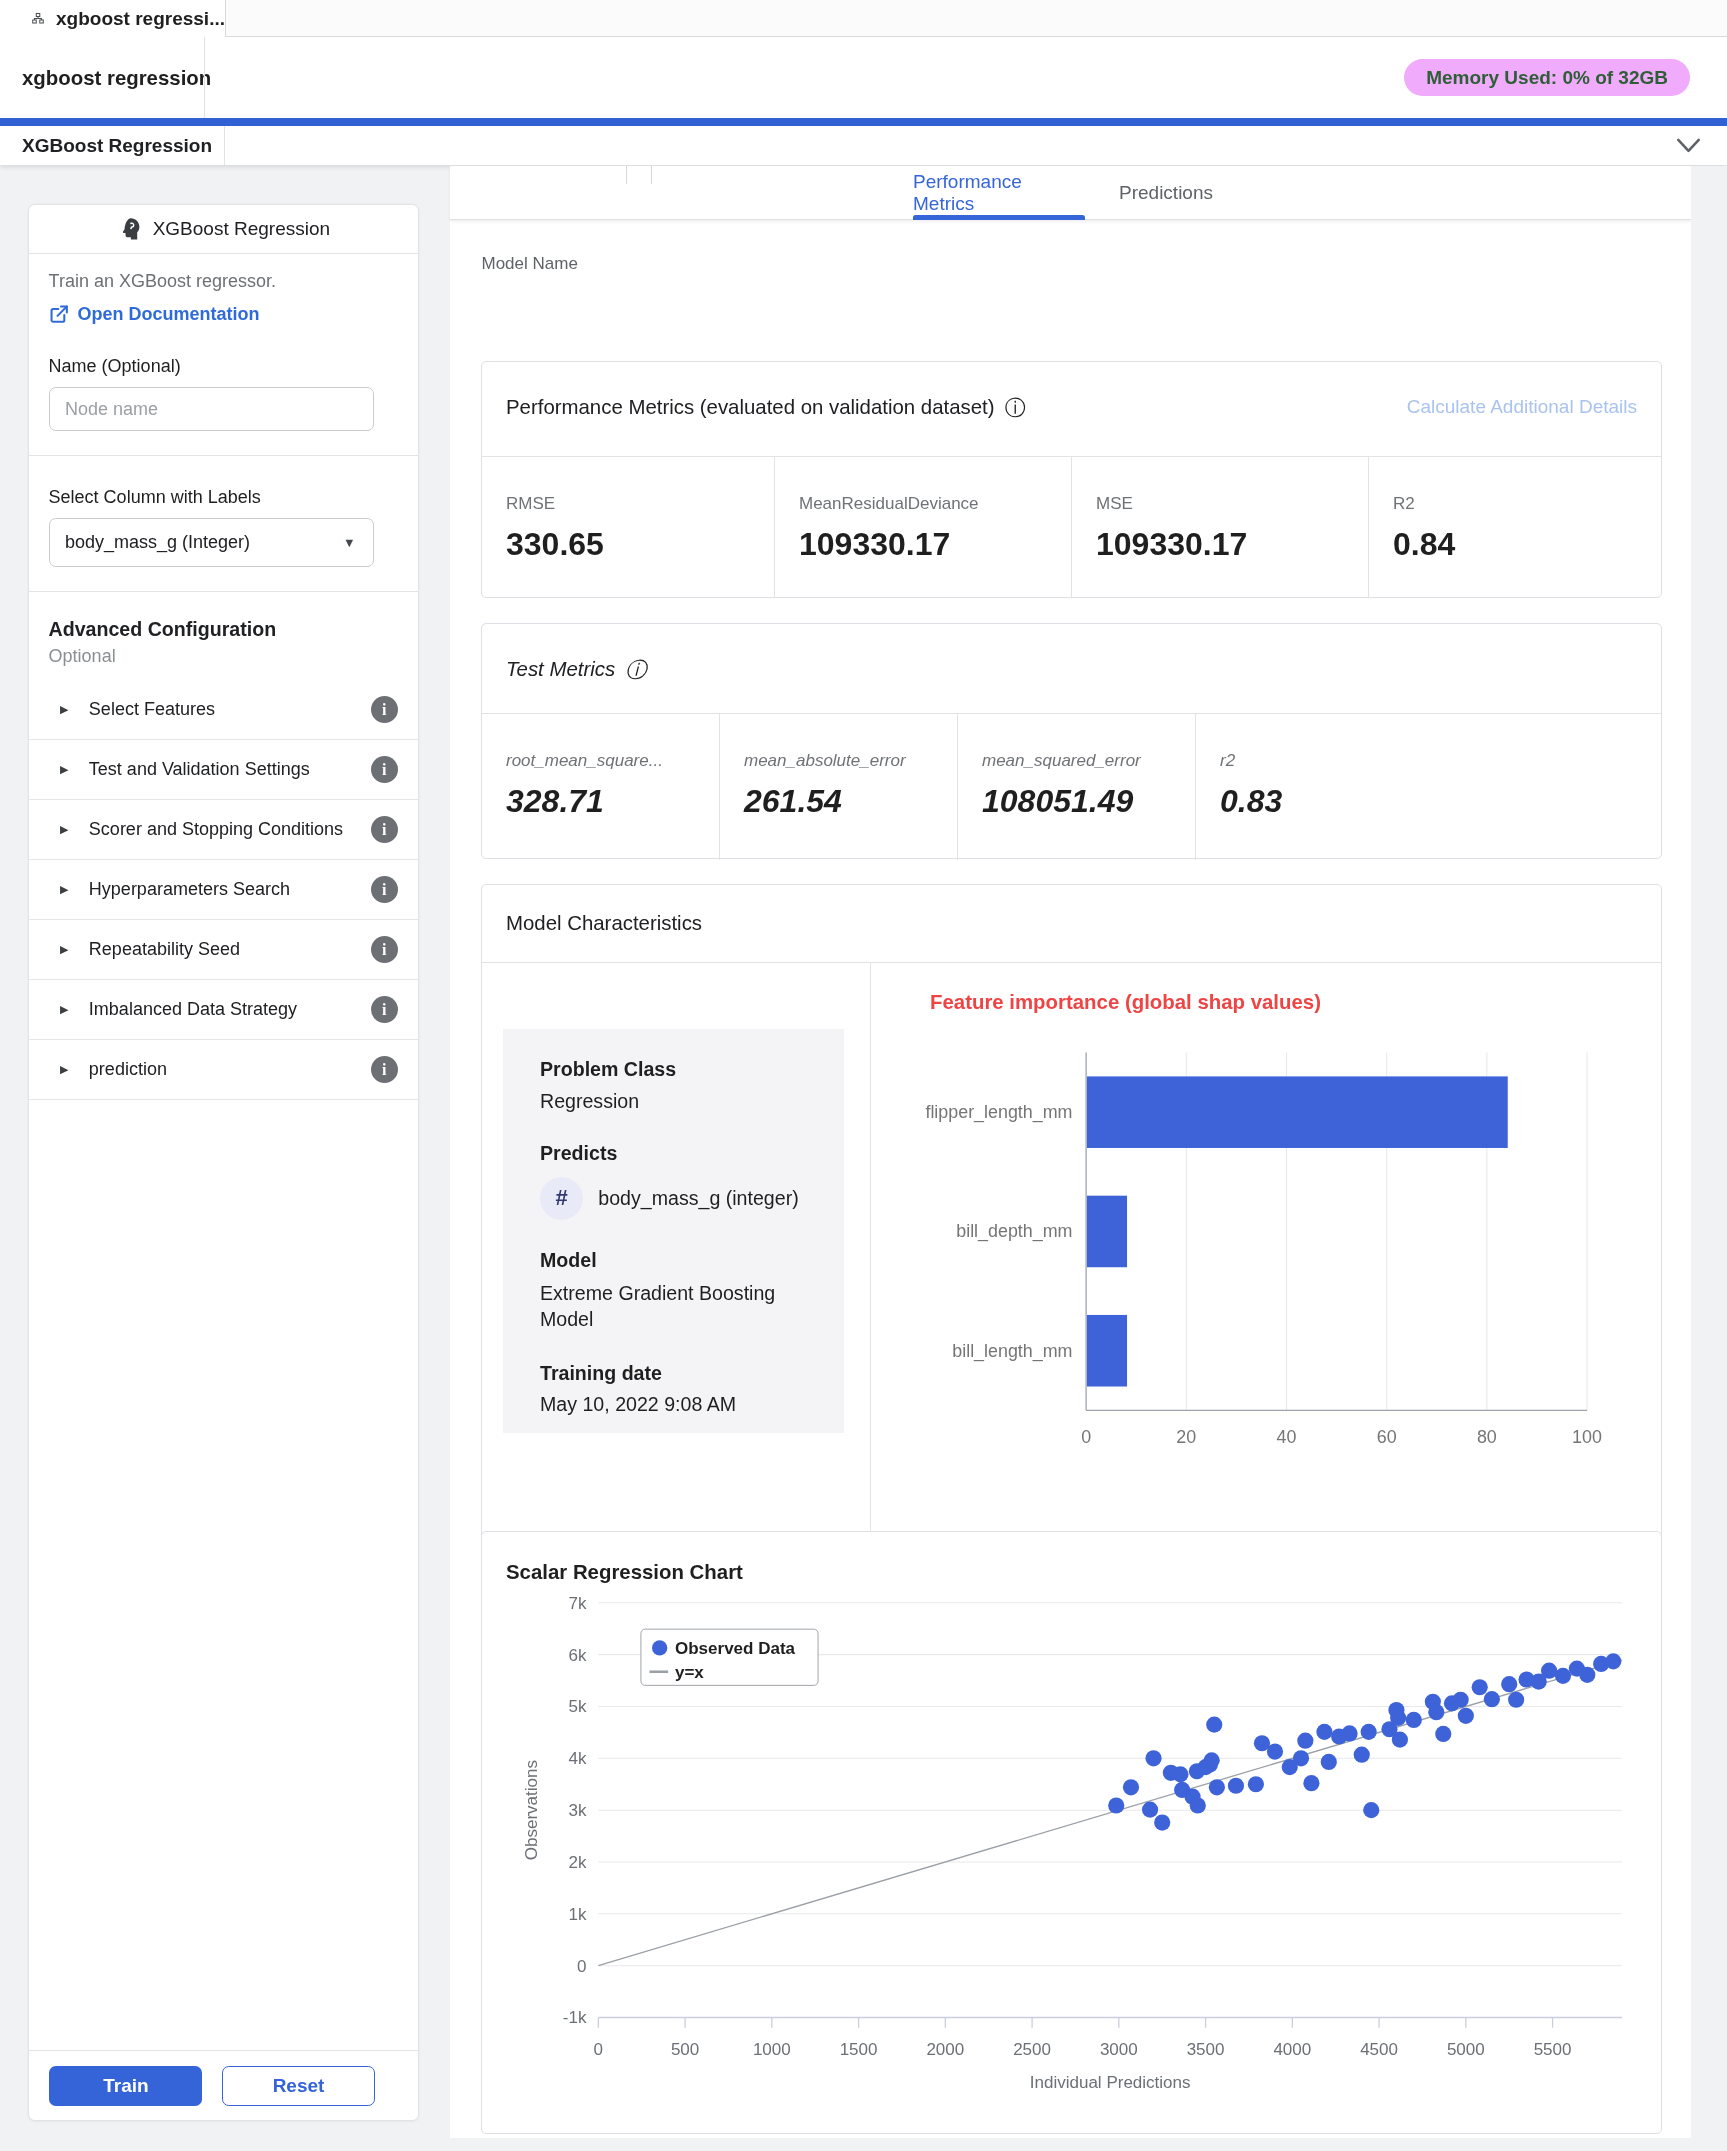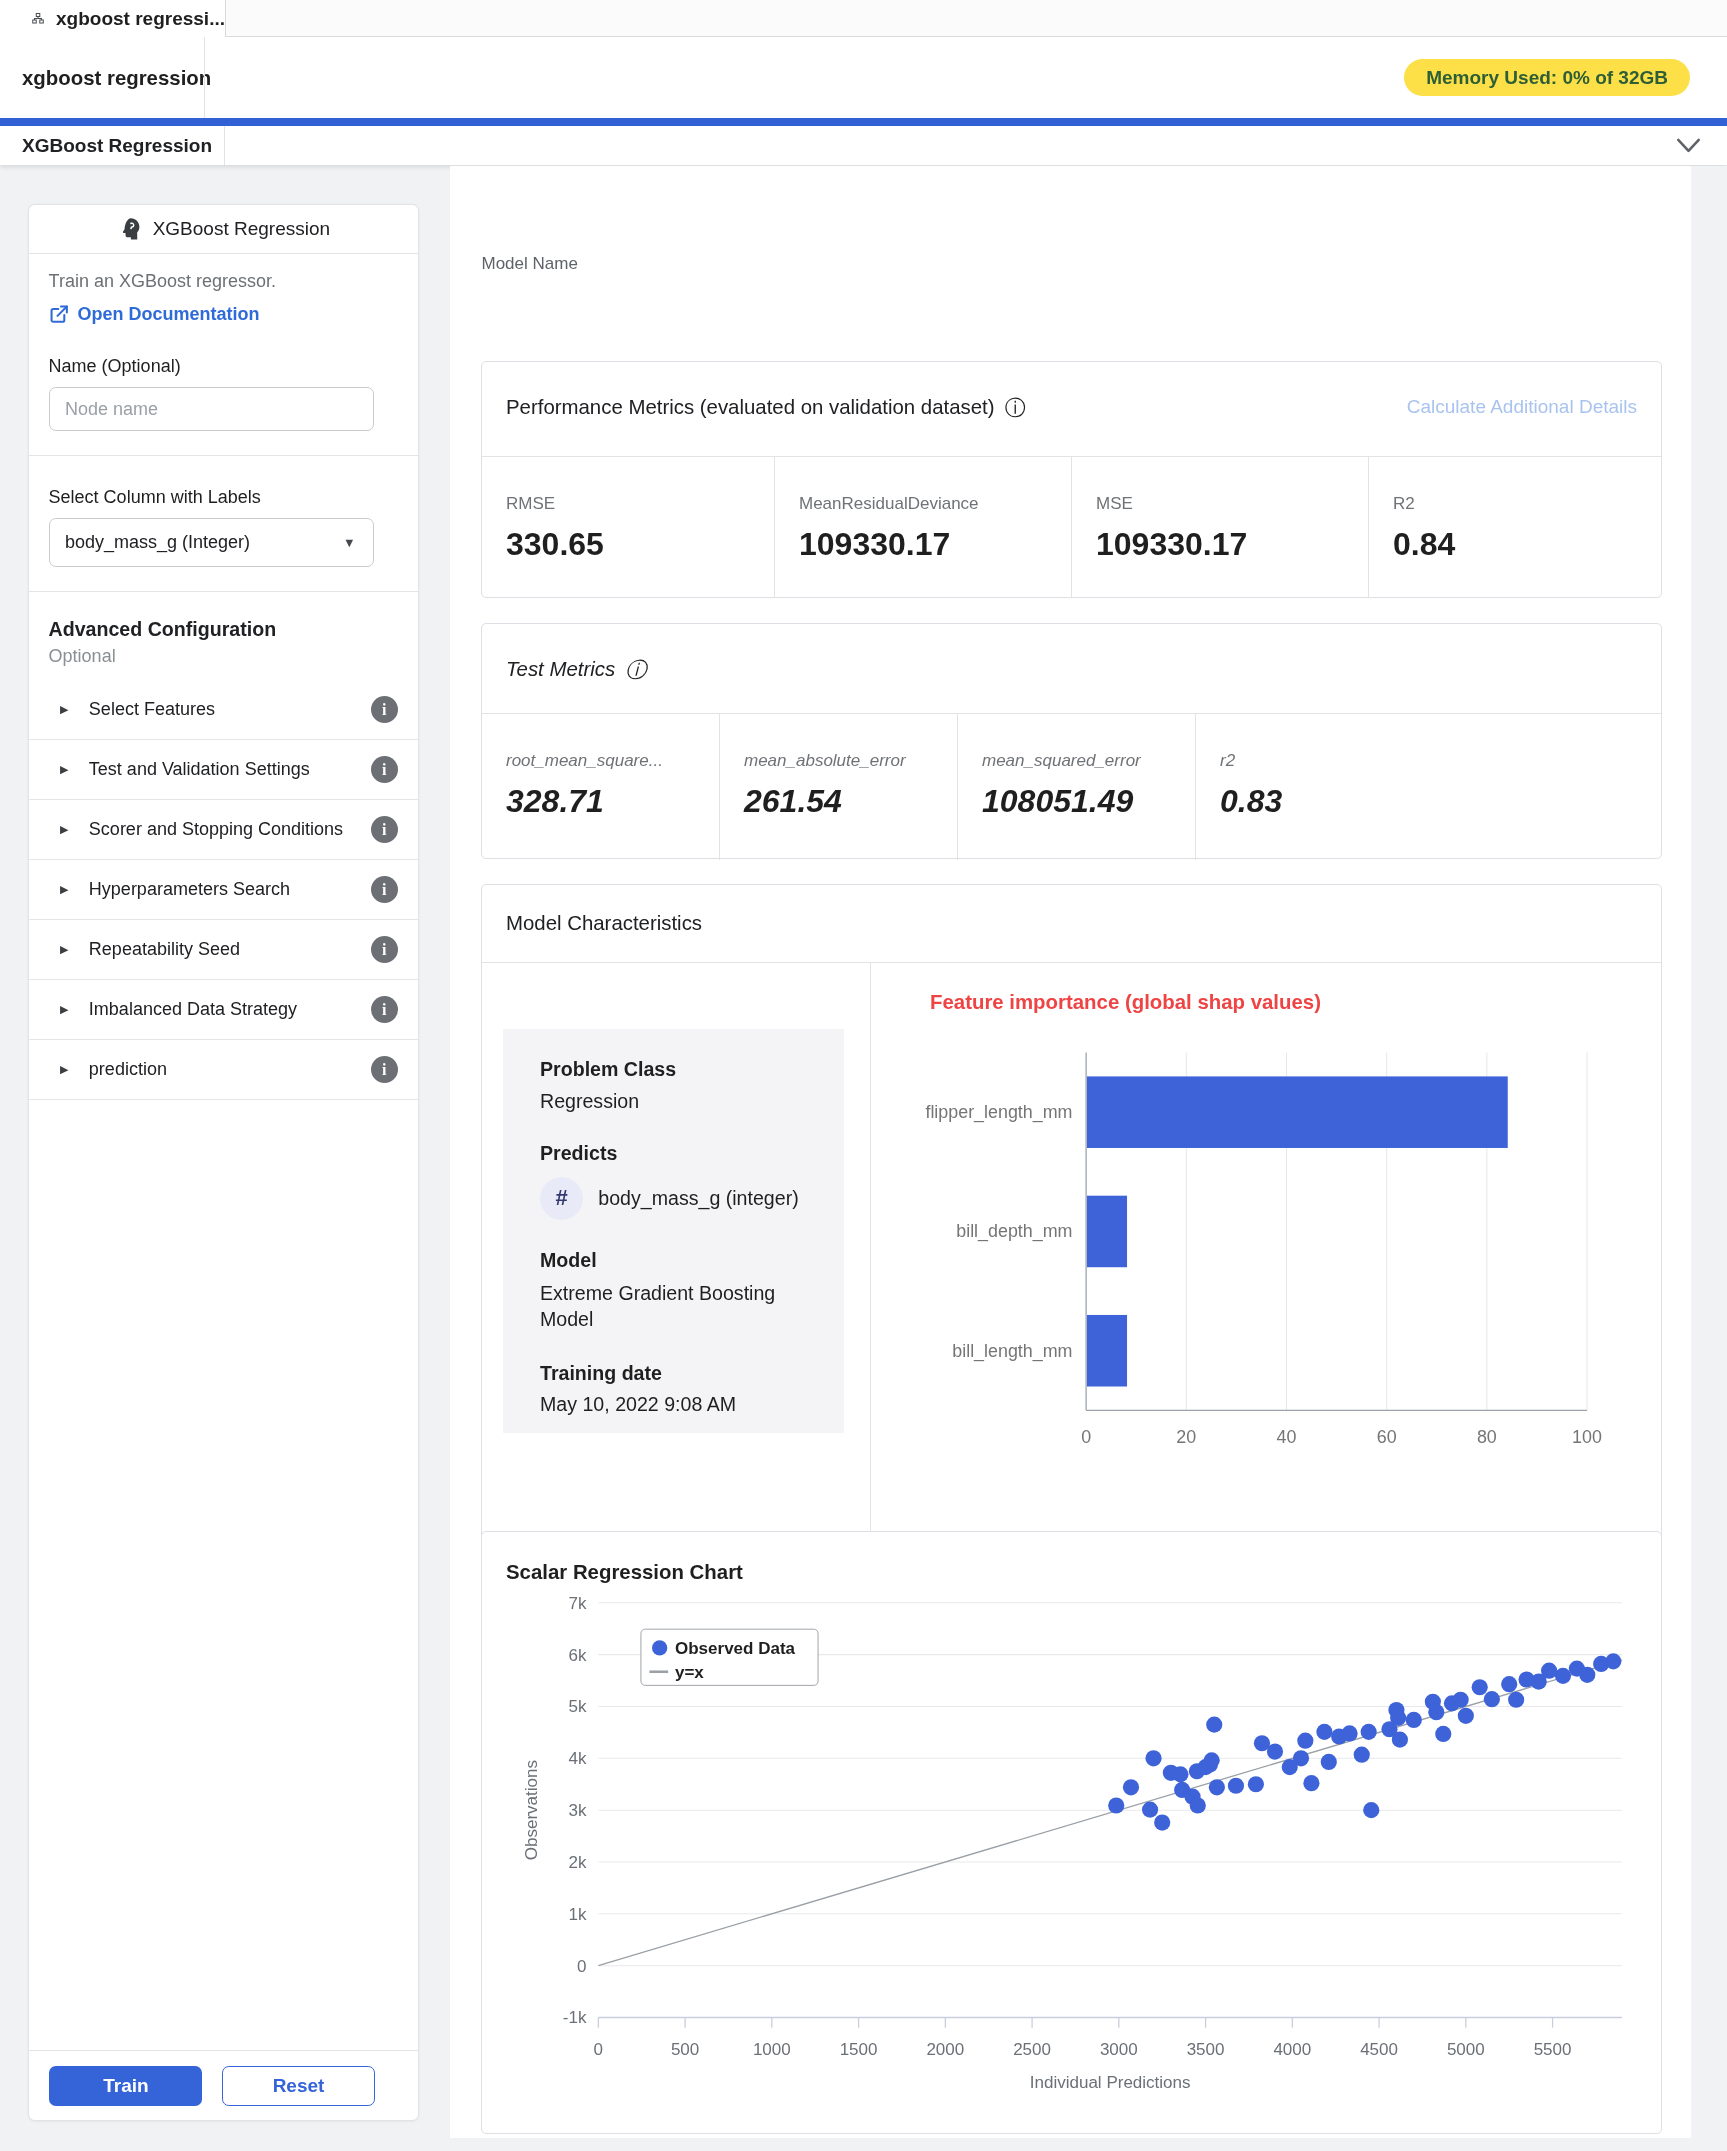--- a/index.html
+++ b/index.html
@@ -8,21 +8,21 @@
   #root { position:relative; width:1727px; height:2152px; background:#f1f2f3; overflow:hidden; margin:0 auto; }
 
   
   .tabbar { position:absolute; left:0; top:0; width:1727px; height:37px; background:#fbfbfc; border-bottom:0.9px solid #d8dadd; }
   .browser-tab { position:absolute; left:0; top:0; width:226px; height:37px; background:#ffffff; border-right:0.9px solid #d8dadd; display:flex; align-items:center; gap:12px; padding-left:32px; }
   .browser-tab .lbl { font-size:19px; font-weight:700; color:#1f1f1f; white-space:nowrap; }
 
   .toolbar { position:absolute; left:0; top:37px; width:1727px; height:82px; background:#ffffff; }
   .toolbar .ttl { position:absolute; left:22px; top:0; height:82px; display:flex; align-items:center; font-size:20.4px; font-weight:700; color:#1f1f1f; }
   .toolbar .vdiv { position:absolute; left:204px; top:0; width:0.9px; height:82px; background:#e0e2e5; }
-  .mem-badge { position:absolute; right:37px; top:22px; height:37px; padding:0 22px; background:#fde047; color:#2d5e36; border-radius:20.4px; display:flex; align-items:center; font-size:19px; font-weight:700; }
+  .mem-badge { position:absolute; right:37px; top:22px; height:37px; padding:0 22px; background:#f0abfc; color:#2d5e36; border-radius:20.4px; display:flex; align-items:center; font-size:19px; font-weight:700; }
 
   .bluebar { position:absolute; left:0; top:118px; width:1727px; height:7.7px; background:#3261d6; }
 
   .nodeheader { position:absolute; left:0; top:126px; width:1727px; height:39px; background:#ffffff; box-shadow:0 2.6px 4.3px rgba(0,0,0,.10); }
   .nodeheader .ttl { position:absolute; left:22px; top:0; height:39px; display:flex; align-items:center; font-size:19px; font-weight:700; }
   .nodeheader .vdiv { position:absolute; left:224px; top:0; width:0.9px; height:39px; background:#e0e2e5; }
   .nodeheader .chev { position:absolute; right:24px; top:6.8px; width:29px; height:25.6px; cursor:pointer; }
 
   
   .sidebar { position:absolute; left:28px; top:204px; width:391px; height:1917px; background:#ffffff; border:0.9px solid #e2e3e5; border-radius:6.8px; box-shadow:0 0.9px 2.6px rgba(0,0,0,.05); }
@@ -193,20 +193,26 @@
       <span class="info">i</span>
     </div>
 
     <div class="sb-footer">
       <button class="btn-train">Train</button>
       <button class="btn-reset">Reset</button>
     </div>
   </div>
 
   <div class="main">
+    <div class="tabs-strip">
+      <div class="top-notch"></div>
+      <div class="tab active" style="left:463px; width:172px;">Performance Metrics</div>
+      <div class="tab-underline" style="left:463px; width:172px;"></div>
+      <div class="tab inactive" style="left:669px; width:94px;">Predictions</div>
+    </div>
 
     <div class="model-label">Model Name</div>
 
     <div class="card" style="left:31px; top:195px; width:1181px; height:237px;">
       <div class="card-title-row" style="padding:34px 0 0 24px;">
         <div class="card-title">
           <span>Performance Metrics (evaluated on validation dataset)</span>
           <span class="info-outline">ⓘ</span>
         </div>
         <div class="card-action" style="top:34px;">Calculate Additional Details</div>

